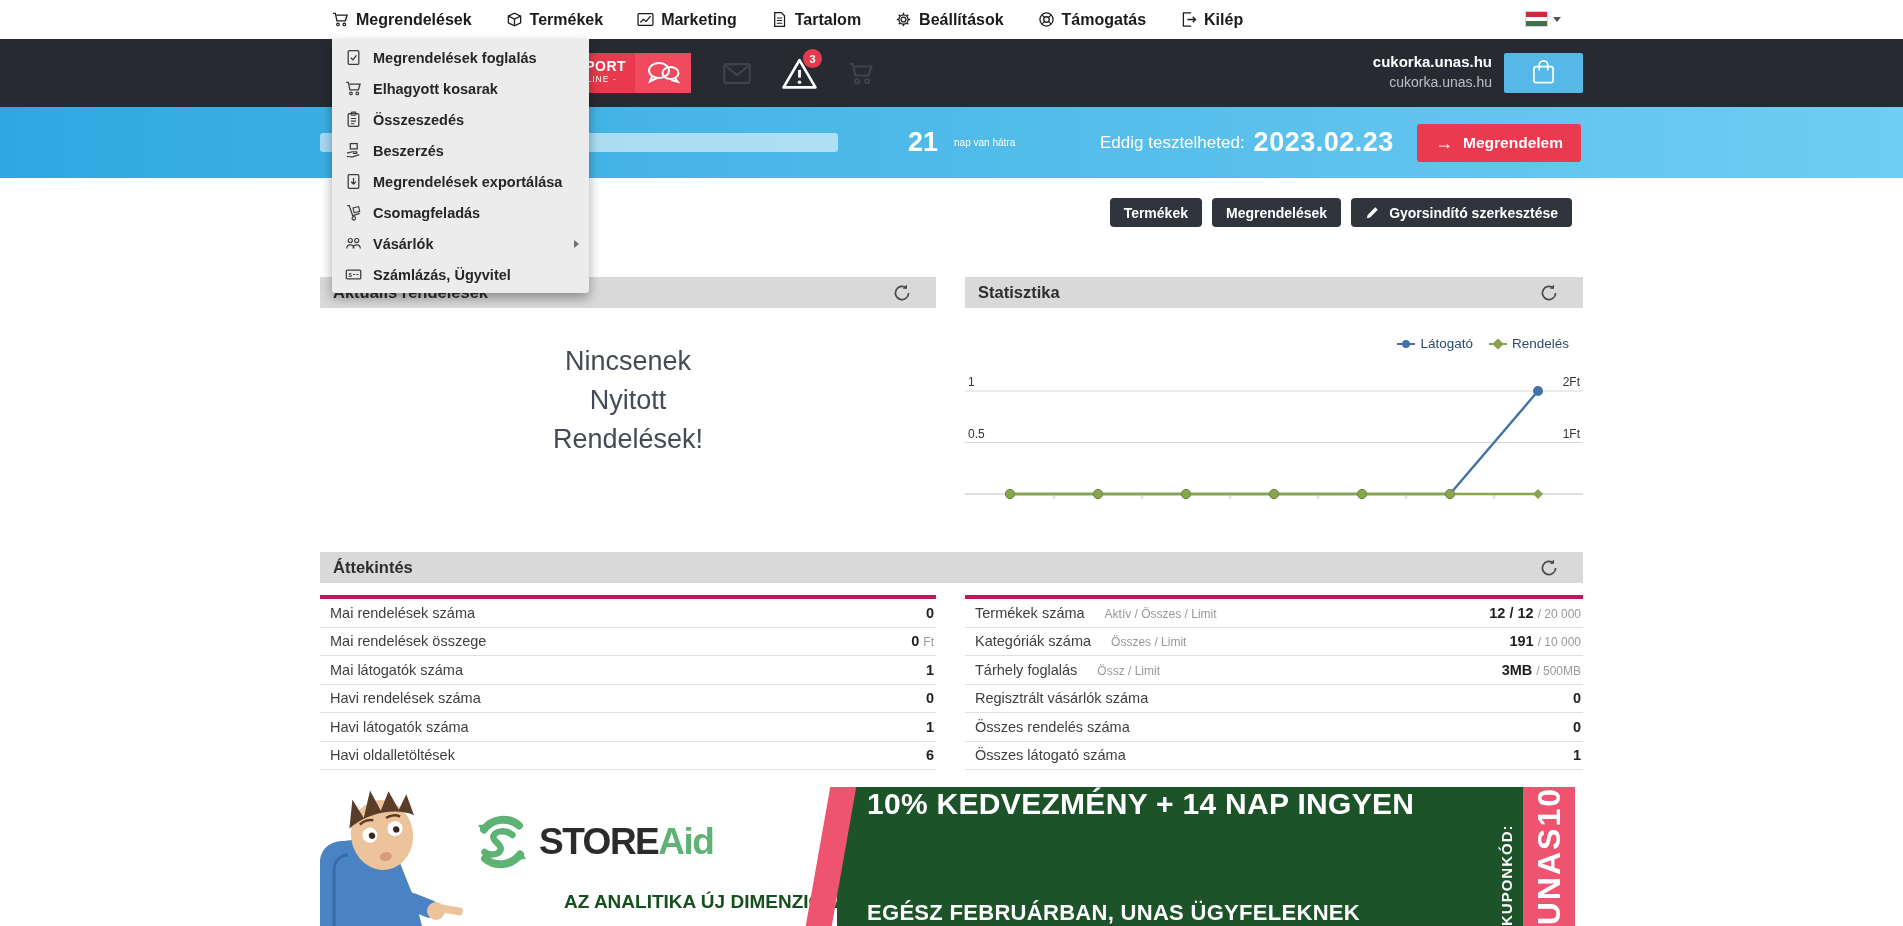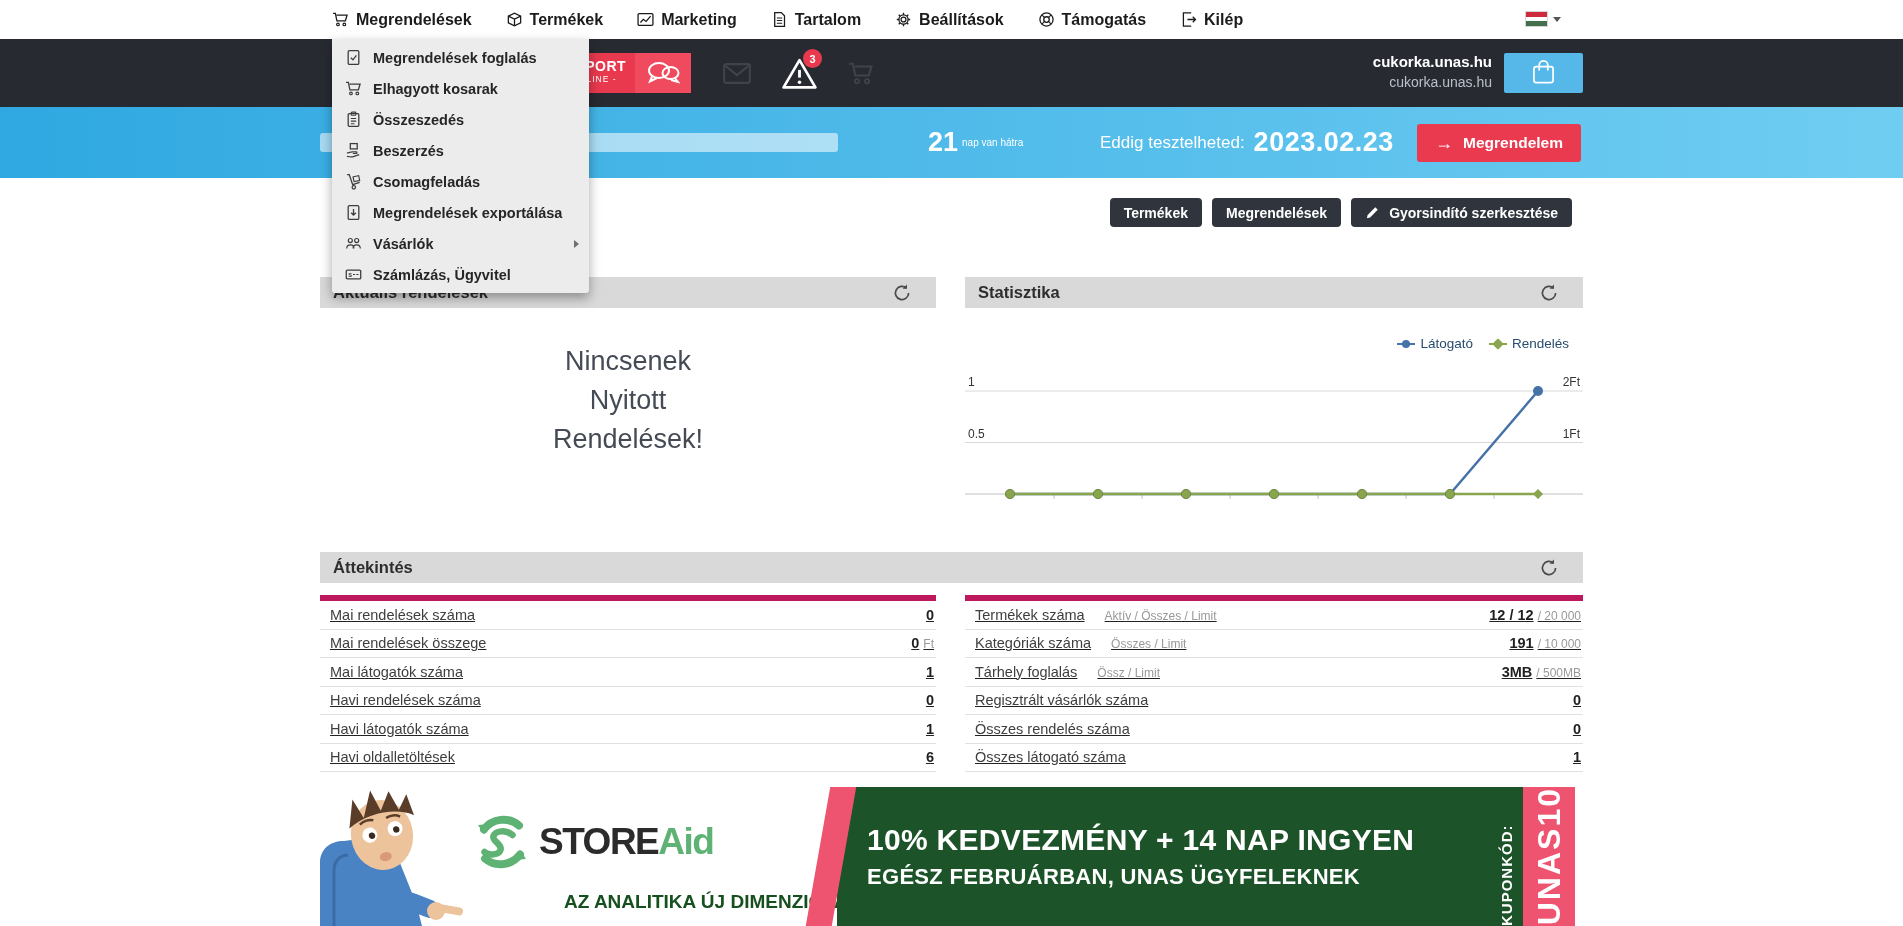--- a/index.html
+++ b/index.html
@@ -43,21 +43,21 @@
   .shop-name { color:#fff; font-weight:bold; font-size:15px; line-height:20px; }
   .shop-domain { color:#b9c0c9; font-size:14px; line-height:20px; }
   .shop-btn { position:absolute; right:0; top:14px; width:79px; height:40px; background:#55b8e9;
      border:none; border-radius:2px; display:flex; align-items:center; justify-content:center; cursor:pointer; }
 
   
   #trialbar { position:absolute; top:107px; left:0; width:100%; height:71px;
      background:linear-gradient(90deg,#2fa8e1,#70cdf2); z-index:5; }
   .progress { position:absolute; left:0; top:26px; width:518px; height:19px;
      background:rgba(255,255,255,.55); border-radius:3px; }
-  .days { position:absolute; left:608px; top:0; height:100%; display:flex; align-items:center; gap:4px; color:#fff; }
+  .days { position:absolute; left:588px; top:0; height:100%; display:flex; align-items:center; gap:16px; color:#fff; }
   .days b { font-size:27px; font-weight:bold; }
   .days span { font-size:10px; }
   .deadline { position:absolute; left:780px; top:0; height:100%; display:flex; align-items:center; gap:9px; color:#fff; }
   .deadline .dl { font-size:17px; }
   .deadline .dd { font-size:27px; font-weight:bold; letter-spacing:.5px; }
   .order-btn { position:absolute; right:2px; top:17px; height:38px; padding:0 18px; background:#e93a50;
      color:#fff; border:none; border-radius:3px; font-weight:bold; font-size:15.5px;
      display:flex; align-items:center; gap:10px; cursor:pointer; font-family:inherit; }
   .order-btn .arr { font-size:18px; font-weight:normal; }
 
@@ -87,39 +87,39 @@
   .lm-dot.diamond { transform:rotate(45deg); border-radius:1px; }
   #stat-chart { margin-top:12px; }
 
   
   #overview { position:absolute; top:552px; left:0; width:100%; }
   .ov-table { position:absolute; top:43px; }
   .ov-table.left { left:0; width:616px; }
   .ov-table.right { left:645px; width:618px; }
   .row { display:flex; justify-content:space-between; align-items:center; height:28.5px;
      border-bottom:1px solid #e1e1e1; padding:0 2px 0 10px; }
-  .ov-table { border-top:6px solid #be185d;text-decoration:underline; }
+  .ov-table { border-top:4px solid #be185d; }
   .rl { font-size:14.5px; color:#3e3e3e; }
   .sub { font-size:12px; color:#999; margin-left:20px; }
   .rv b { font-size:14.5px; color:#1f1f1f; }
   .suf { font-size:12px; color:#999; margin-left:4px; }
 
   
   #banner { position:absolute; top:787px; left:0; width:100%; }
   .banner-wrap { position:absolute; left:0; top:0; width:1255px; height:139px; display:flex; overflow:hidden; cursor:pointer; }
   .b-left { width:505px; background:#fff; position:relative; flex:none; }
   .b-man { position:absolute; left:0; bottom:0; }
   .b-logo { position:absolute; left:153px; top:26px; display:flex; align-items:center; gap:8px; }
   .b-logo-text { font-size:37px; font-weight:800; letter-spacing:-1.5px; color:#2b2b2b; }
   .b-logo-text .aid { color:#5eb273; }
   .b-tagline { position:absolute; left:244px; top:104px; width:237px; text-align:center;
      font-size:19px; font-weight:800; color:#17501f; white-space:nowrap; }
   .b-diag { width:26px; background:#ee5470; transform:skewX(-10deg); margin:0 -7px; flex:none; z-index:2; }
   .b-green { flex:1; background:#1c5329; color:#fff; display:flex; flex-direction:column;
-     justify-content:center; padding-left:30px; position:relative; z-index:1; }
+     justify-content:space-between; padding-left:30px; position:relative; z-index:1; }
   .b-line1 { font-size:30px; font-weight:800; letter-spacing:.3px; }
   .b-line2 { font-size:22px; font-weight:bold; margin-top:7px; letter-spacing:.3px; }
   .vert { writing-mode:vertical-rl; transform:rotate(180deg); }
   .b-coupon-label { position:absolute; right:8px; top:0; height:100%; display:flex; align-items:center;
      font-size:15px; font-weight:800; letter-spacing:1px; }
   .b-strip { width:52px; background:#ee5470; flex:none; display:flex; align-items:center; justify-content:center; }
   .b-code { font-size:32px; font-weight:800; letter-spacing:2px; color:#fff; }
 </style>
 </head>
 <body>
@@ -243,36 +243,36 @@
           <path d="M1.8 10.3c2 0 3-1 5-1h3.8c.9 0 .9 1.5 0 1.5H7.4" fill="none" stroke="currentColor" stroke-width="1.1"></path>
           <path d="M1.8 13.6c2.5 0 4 .9 6 .2l5.6-1.9" fill="none" stroke="currentColor" stroke-width="1.1"></path>
         </svg>
       </span>
       <span>Beszerzés</span>
 
     </div>
     <div class="dd-item">
       <span class="di">
         <svg viewBox="0 0 16 16">
+          <rect x="3" y="1.5" width="10" height="13" rx="1.2" fill="none" stroke="currentColor" stroke-width="1.2"></rect>
+          <path d="M8 4.6v5.6M5.8 8.2 8 10.4l2.2-2.2" fill="none" stroke="currentColor" stroke-width="1.2"></path>
+        </svg>
+      </span>
+      <span>Megrendelések exportálása</span>
+
+    </div>
+    <div class="dd-item">
+      <span class="di">
+        <svg viewBox="0 0 16 16">
           <path d="M2 1.5h2l3.2 9.5 6.6-2.1" fill="none" stroke="currentColor" stroke-width="1.2"></path>
           <circle cx="8.3" cy="13.5" r="1.6" fill="none" stroke="currentColor" stroke-width="1.1"></circle>
           <rect x="8" y="3" width="5.4" height="4.6" transform="rotate(-12 10.7 5.3)" fill="none" stroke="currentColor" stroke-width="1.1"></rect>
         </svg>
       </span>
       <span>Csomagfeladás</span>
-
-    </div>
-    <div class="dd-item">
-      <span class="di">
-        <svg viewBox="0 0 16 16">
-          <rect x="3" y="1.5" width="10" height="13" rx="1.2" fill="none" stroke="currentColor" stroke-width="1.2"></rect>
-          <path d="M8 4.6v5.6M5.8 8.2 8 10.4l2.2-2.2" fill="none" stroke="currentColor" stroke-width="1.2"></path>
-        </svg>
-      </span>
-      <span>Megrendelések exportálása</span>
 
     </div>
     <div class="dd-item">
       <span class="di">
         <svg viewBox="0 0 16 16">
           <circle cx="5" cy="5.2" r="1.9" fill="none" stroke="currentColor" stroke-width="1.1"></circle>
           <circle cx="11" cy="5.2" r="1.9" fill="none" stroke="currentColor" stroke-width="1.1"></circle>
           <path d="M1.6 12.8c0-2.1 1.5-3.5 3.4-3.5s3.4 1.4 3.4 3.5M7.6 12.8c0-2.1 1.5-3.5 3.4-3.5s3.4 1.4 3.4 3.5" fill="none" stroke="currentColor" stroke-width="1.1"></path>
         </svg>
       </span>

